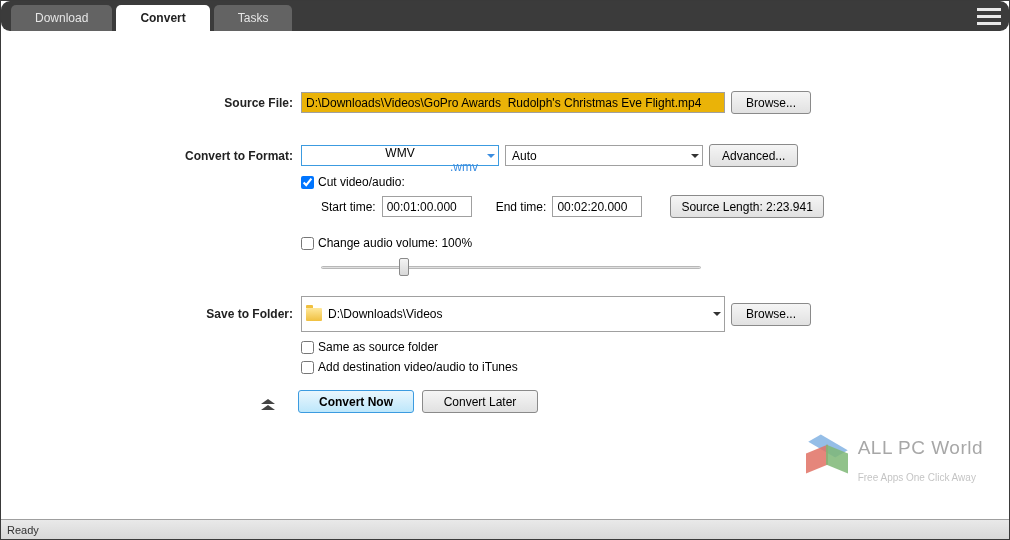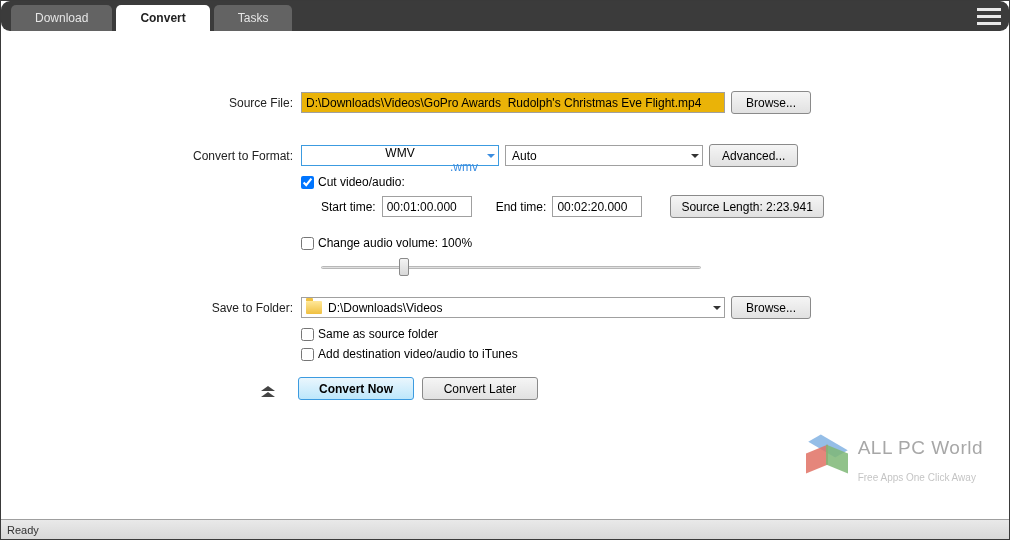--- a/index.html
+++ b/index.html
@@ -67,20 +67,21 @@
 .form-row {
   display: flex;
   align-items: center;
   margin-bottom: 8px;
 }
 .label-col {
   width: 300px;
   text-align: right;
   padding-right: 8px;
   color: #222;
+  font-weight: bold;
 }
 .field-col {
   display: flex;
   align-items: center;
   gap: 6px;
 }
 input[type="text"].text-input {
   height: 21px;
   padding: 1px 4px;
   border: 1px solid #a0a0a0;
@@ -201,21 +202,21 @@
   position: absolute;
   top: 2px;
   left: 78px;
   width: 10px;
   height: 18px;
   background: linear-gradient(#f4f4f4,#d8d8d8);
   border: 1px solid #8a8a8a;
   border-radius: 2px;
 }
 .folder-select {
-  height: 21px;
+  height: 36px;
   width: 424px;
   border: 1px solid #a0a0a0;
   display: flex;
   align-items: center;
   padding: 0 4px;
   position: relative;
 }
 .folder-icon {
   width: 16px; height: 13px;
   background: linear-gradient(#ffe89a,#f0c040);

